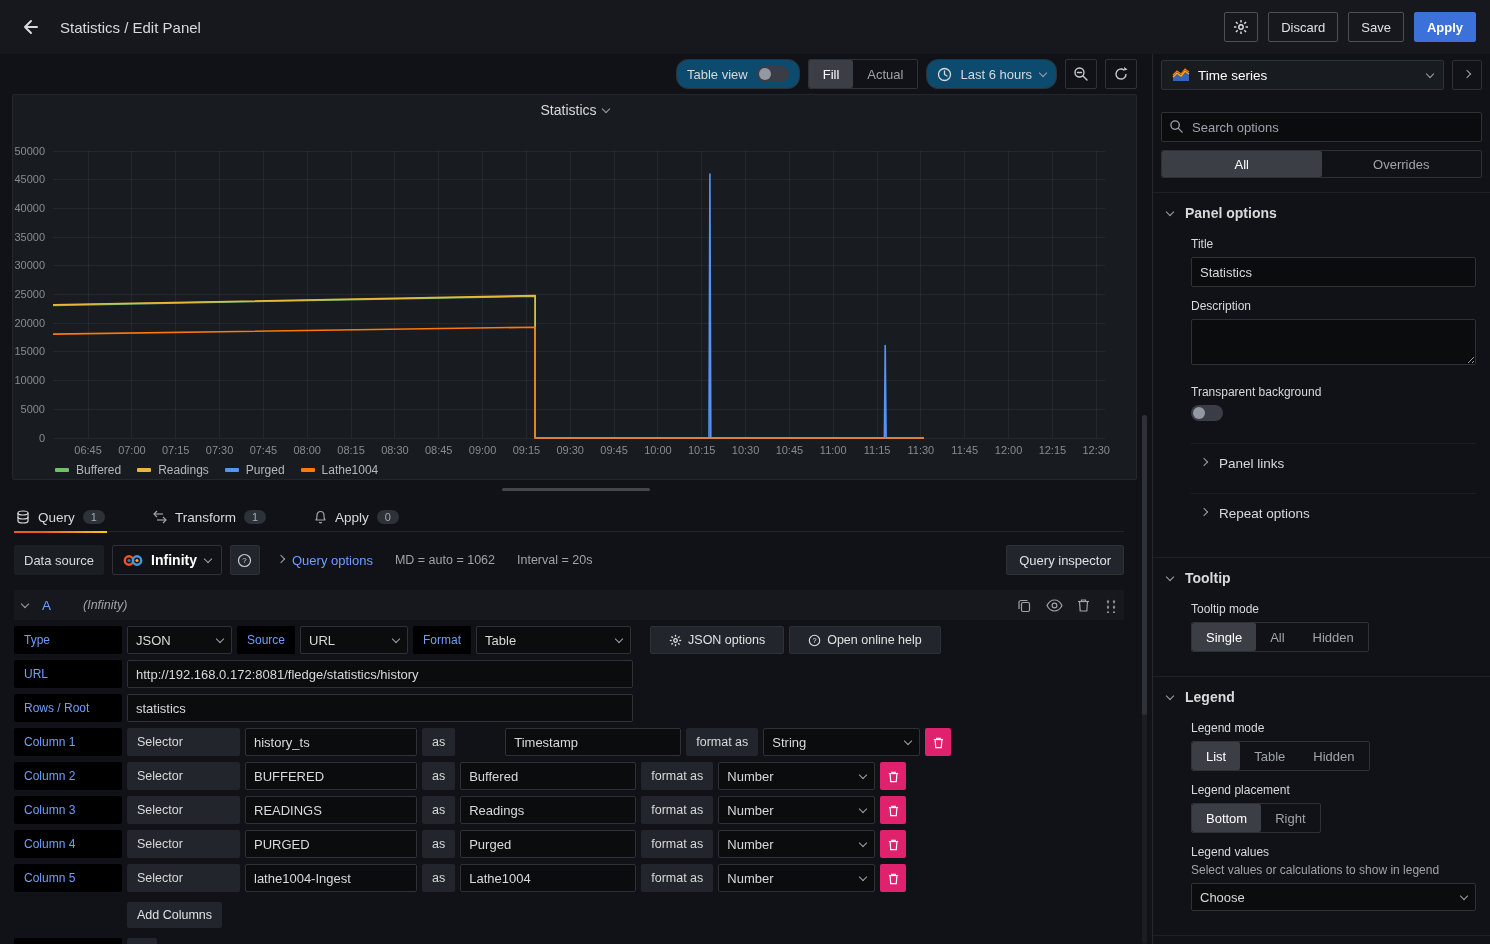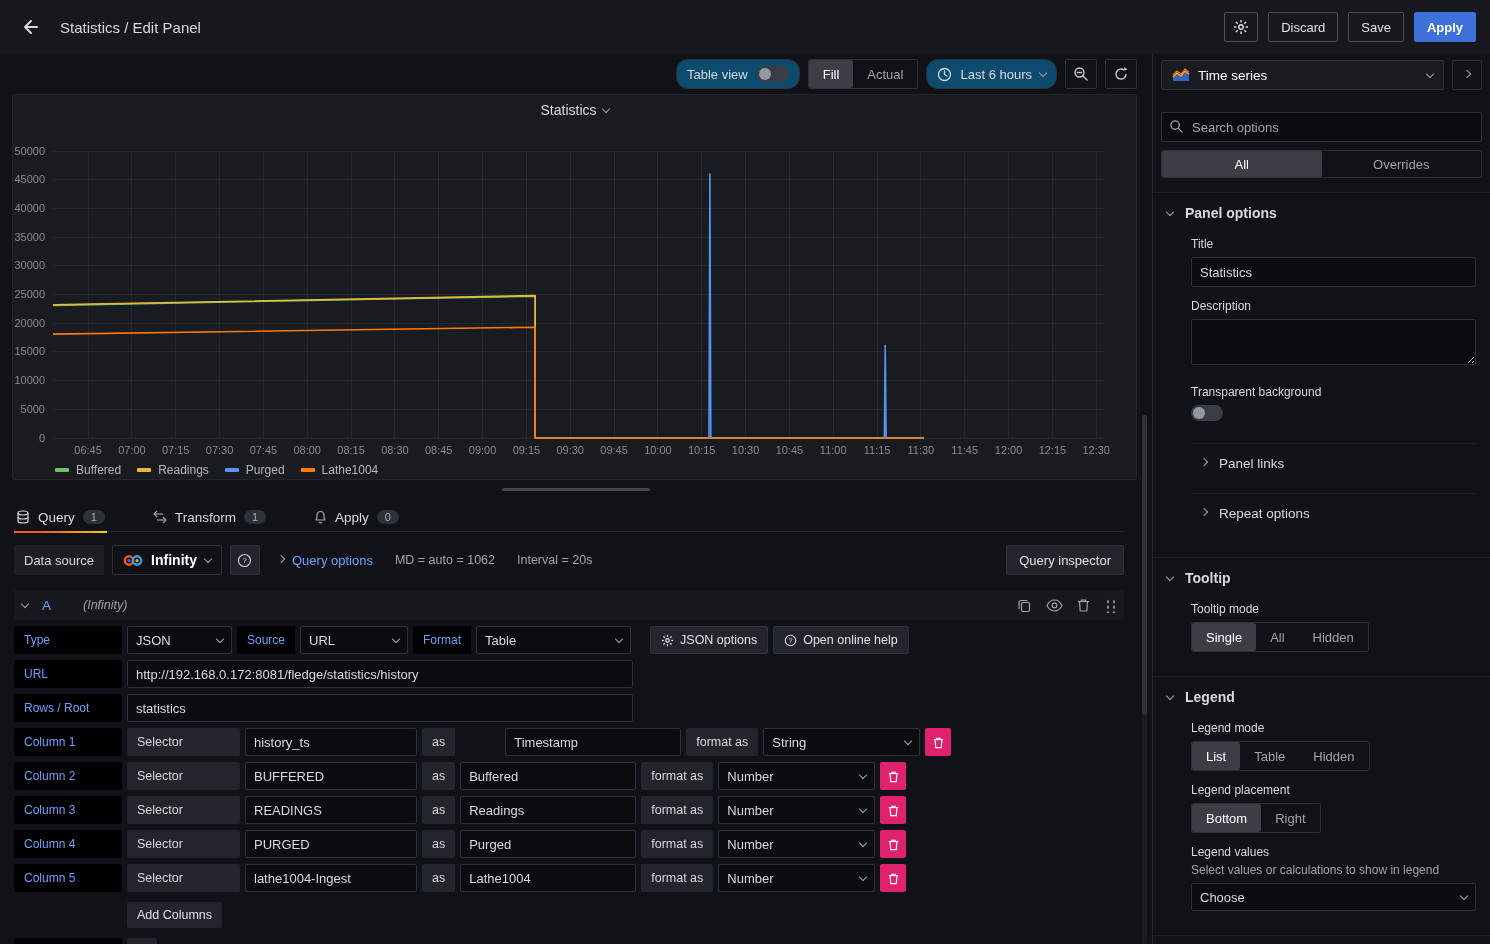--- a/index.html
+++ b/index.html
@@ -100,21 +100,21 @@
     align-items:center; padding:0 10px; border-radius:2px; flex:0 0 auto; }
   .flabel.w { width:108px; }
   .slabel { background:#22252b; color:#d8d9da; font-size:12.5px; height:28px; display:flex;
     align-items:center; padding:0 10px; border-radius:2px; flex:0 0 auto; }
   .inp { background:#0b0c0e; border:1px solid #2c3235; border-radius:2px; color:#d8d9da;
     font-size:13px; padding:0 8px; height:28px; font-family:"Liberation Sans",sans-serif; }
   .sel { background:#0b0c0e; border:1px solid #2c3235; border-radius:2px; color:#d8d9da;
     font-size:13px; padding:0 8px; height:28px; display:flex; align-items:center;
     justify-content:space-between; cursor:pointer; }
   .gbtn { height:28px; background:#22252b; border:1px solid #2c3235; border-radius:2px; color:#dfe1e5;
-    font-size:12.5px; padding:0 10px; display:flex; align-items:center; gap:6px; cursor:pointer;text-align:right; }
+    font-size:12.5px; padding:0 18px; display:flex; align-items:center; gap:6px; cursor:pointer;text-align:right; }
   .del { width:26px; height:28px; background:#e0226e; border-radius:2px; display:flex;
     align-items:center; justify-content:center; cursor:pointer; flex:0 0 auto; }
   .addcols { margin:10px 0 0 113px; height:26px; background:#22252b; border-radius:2px; color:#dfe1e5;
     font-size:12.5px; padding:0 10px; display:inline-flex; align-items:center; cursor:pointer; }
   .rfrow { display:flex; align-items:center; gap:5px; margin-top:10px; }
   .filter-btn { width:30px; height:28px; background:#22252b; border-radius:2px; display:flex;
     align-items:center; justify-content:center; cursor:pointer; }
 
   
   .viz-row { display:flex; align-items:center; gap:8px; padding:6px 8px 6px 8px; }

